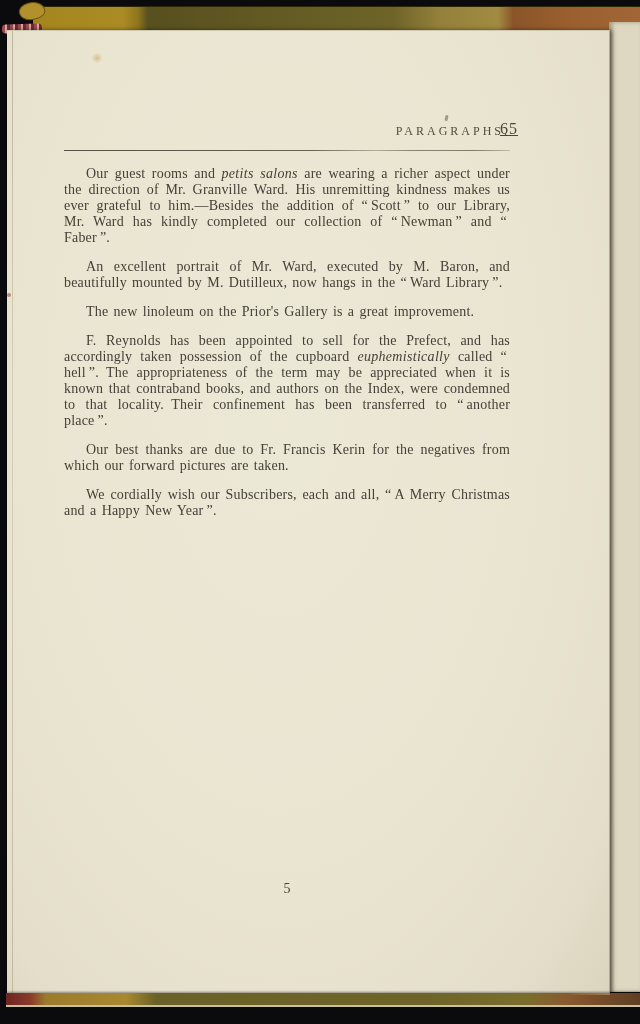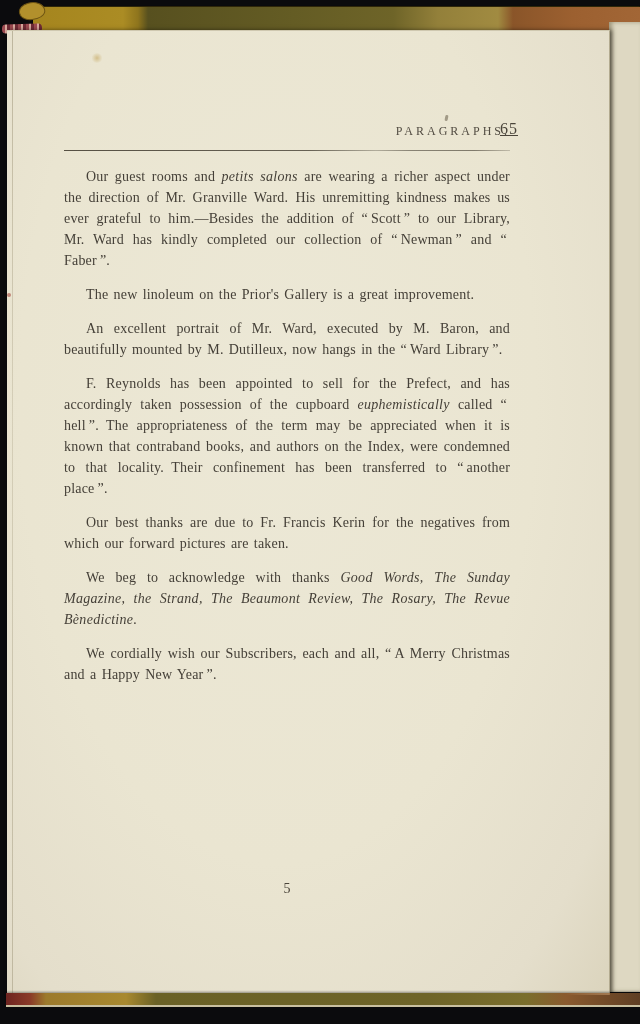--- a/index.html
+++ b/index.html
@@ -76,21 +76,21 @@
   .rule{
     margin-top:8px;height:1px;border:0;
     background:linear-gradient(to right,
       rgba(70,64,52,.9),rgba(70,64,52,.8) 55%,rgba(70,64,52,.35) 70%,
       rgba(70,64,52,.6) 78%,rgba(70,64,52,.65) 92%,rgba(70,64,52,.25));
   }
   .text-block p{
     margin:13px 0 0 0;
     text-indent:22px;
     text-align:justify;
-    font-size:14px;line-height:21px;
+    font-size:14px;line-height:16px;
     word-spacing:1.5px;letter-spacing:.2px;
     color:#454038;
   }
   .text-block p:first-child{margin-top:15px;}
   .text-block em{font-style:italic;letter-spacing:.3px;}
   .footer-mark{
     position:absolute;left:57px;width:446px;top:850px;
     text-align:center;font-size:14px;color:#4a443a;
   }
 </style>
@@ -109,25 +109,24 @@
   <div class="stain-c"></div>
 
   <div class="content">
     <div class="pg-header">
       <span class="pg-title">PARAGRAPHS.</span>
       <span class="pg-num">65</span>
     </div>
     <div class="rule"></div>
     <div class="text-block">
         <p><span>Our guest rooms and </span><em>petits salons</em><span> are wearing a richer aspect under the direction of Mr. Granville Ward. His unremitting kindness makes us ever grateful to him.—Besides the addition of “ Scott ” to our Library, Mr. Ward has kindly completed our collection of “ Newman ” and “ Faber ”.</span></p>
+        <p><span>An excellent portrait of Mr. Ward, executed by M. Baron, and beautifully mounted by M. Dutilleux, now hangs in the “ Ward Library ”.</span></p>
         <p><span>The new linoleum on the Prior's Gallery is a great improvement.</span></p>
-        <p><span>An excellent portrait of Mr. Ward, executed by M. Baron, and beautifully mounted by M. Dutilleux, now hangs in the “ Ward Library ”.</span></p>
         <p><span>F. Reynolds has been appointed to sell for the Prefect, and has accordingly taken possession of the cupboard </span><em>euphemistically</em><span> called “ hell ”. The appropriateness of the term may be appreciated when it is known that contraband books, and authors on the Index, were condemned to that locality. Their confinement has been transferred to “ another place ”.</span></p>
         <p><span>Our best thanks are due to Fr. Francis Kerin for the negatives from which our forward pictures are taken.</span></p>
-        <p><span>We beg to acknowledge with thanks </span><em>Good Words, The Sunday Magazine, the Strand, The Beaumont Review, The Rosary, The Revue Bènedictine.</em></p>
         <p><span>We cordially wish our Subscribers, each and all, “ A Merry Christmas and a Happy New Year ”.</span></p>
       </div>
   </div>
 
   <div class="footer-mark">5</div>
 </div>
 
 <div class="binding-bottom"></div>
 
 </body></html>

